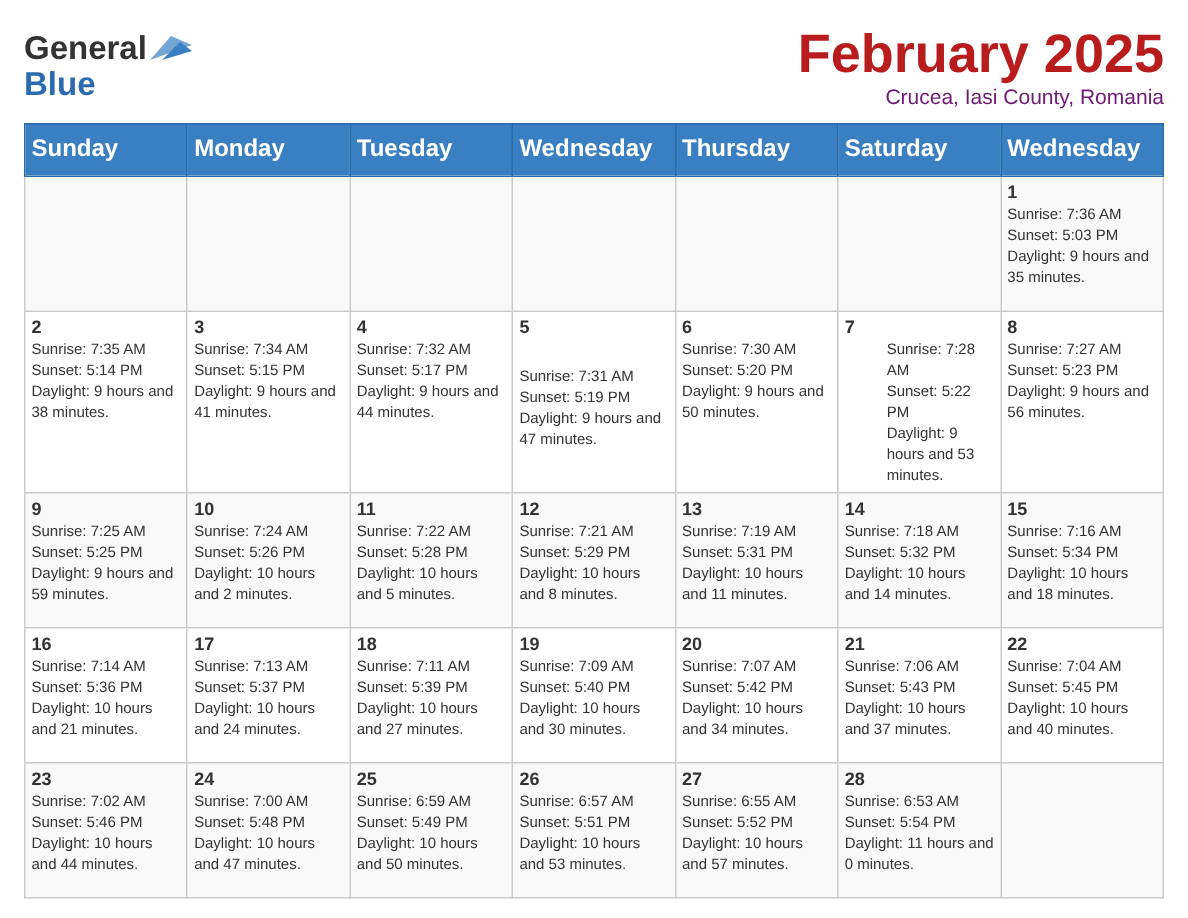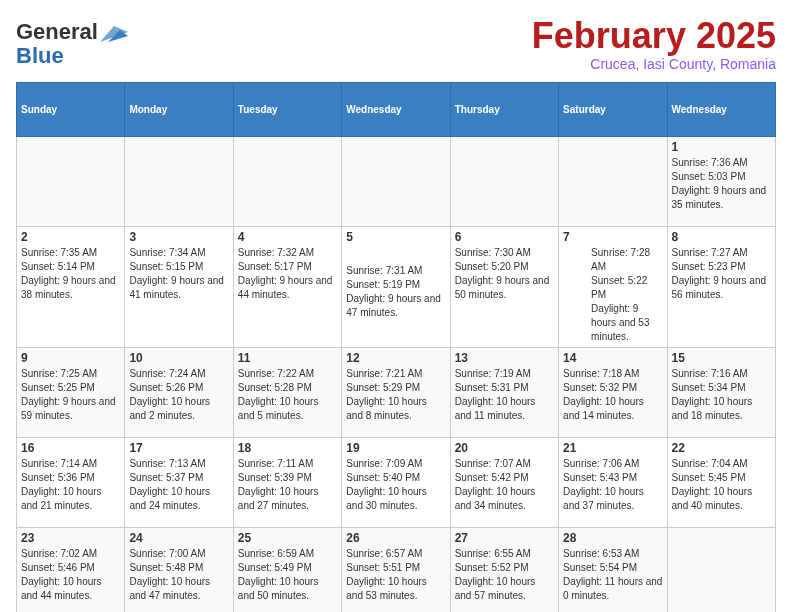--- a/index.html
+++ b/index.html
@@ -38,33 +38,33 @@
       text-align: right;
     }
     .month-title {
       font-size: 36px;
       font-weight: bold;
       color: #b91c1c;
       line-height: 1.1;
     }
     .location {
       font-size: 14px;
-      color: #8b5cf6;
+      color: #701a75;
     }
     .calendar {
       width: 100%;
       border-collapse: collapse;
       border: 1px solid #ccc;
     }
     .calendar th {
       background-color: #3a7fc1;
       color: #fff;
-      font-size: 10px;
+      font-size: 16px;
       font-weight: bold;
-      padding: 21px 4px;
+      padding: 8px 4px;
       text-align: left;
       border: 1px solid #2a6ba8;
     }
     .calendar td {
       width: 107px;
       vertical-align: top;
       border: 1px solid #ccc;
       padding: 3px 4px;
       font-size: 10px;
       color: #333;
@@ -91,21 +91,21 @@
     .empty-cell {
       background: #f9f9f9 !important;
     }
   </style>
 </head>
 <body>
 
 <div class="header">
   <div class="logo">
     <div>
-      <div style="display:flex; align-items:flex-end;">
+      <div style="display:flex; align-items:flex-start;">
         <span class="logo-text logo-general">General</span>
         <svg class="logo-icon" viewBox="0 0 28 20" xmlns="http://www.w3.org/2000/svg">
           <polygon points="0,18 14,2 28,8" fill="#3a7fc1" opacity="0.7"></polygon>
           <polygon points="8,18 20,6 28,12" fill="#3a7fc1"></polygon>
         </svg>
       </div>
       <span class="logo-text logo-blue">Blue</span>
     </div>
   </div>
   <div class="title-block">

